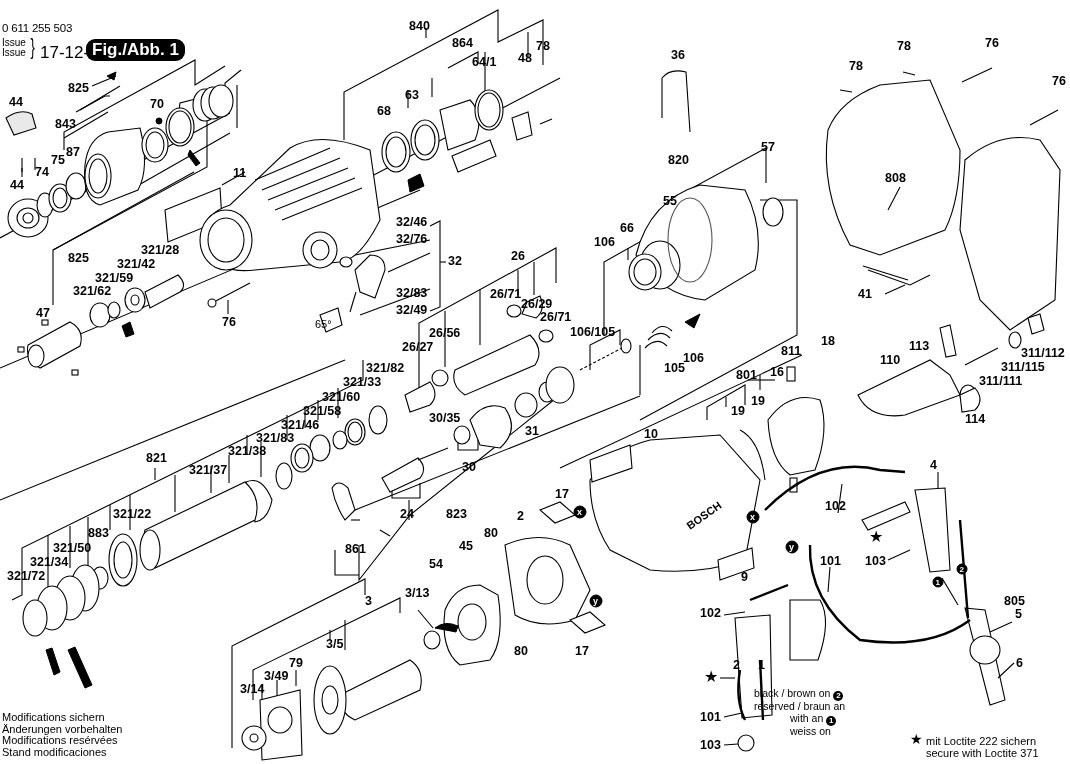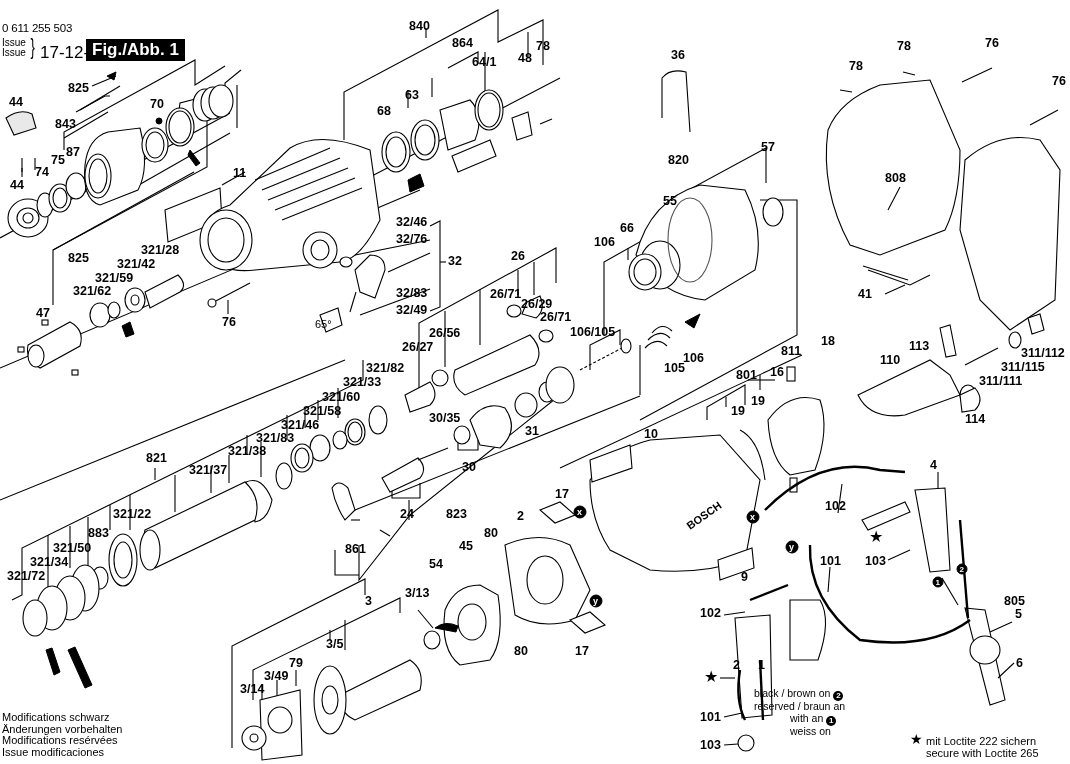--- a/index.html
+++ b/index.html
@@ -4,21 +4,21 @@
 <style>
   html, body { margin: 0; padding: 0; background: #ffffff; }
   body { width: 1070px; height: 764px; overflow: hidden; position: relative;
          font-family: "Liberation Sans", sans-serif; color: #000; }
   #stage { position: absolute; left: 0; top: 0; width: 1070px; height: 764px; }
   .hdr-num { position: absolute; left: 2px; top: 22px; font-size: 11.5px; letter-spacing: -0.2px; }
   .hdr-issue { position: absolute; left: 2px; top: 38px; font-size: 10px; line-height: 10px; text-align: center; }
   .hdr-brace { position: absolute; left: 29px; top: 36px; font-size: 22px; line-height: 22px; transform: scaleX(0.6); }
   .hdr-date { position: absolute; left: 40px; top: 43px; font-size: 17px; }
   .hdr-fig { position: absolute; left: 86px; top: 39px; background: #000; color: #fff;
-             font-weight: bold; font-size: 17px; padding: 1px 6px 2px 6px; line-height: 19px; }
+             font-weight: bold; font-size: 17px; padding: 1px 6px 2px 6px; line-height: 19px; border-radius: 9px; }
   .foot-mod { position: absolute; left: 2px; top: 712px; font-size: 11px; line-height: 11.6px; }
   .foot-star { position: absolute; left: 910px; top: 735px; font-size: 11px; line-height: 12px; }
   .foot-star .st { font-size: 14px; position: absolute; left: 0; top: -2px; }
   .foot-star .l1 { padding-left: 16px; display:block; }
   .foot-star .l2 { padding-left: 16px; display:block; }
   .wire-note { position: absolute; font-size: 10.5px; line-height: 11px; }
   .circ { display: inline-block; width: 10px; height: 10px; border-radius: 50%; background: #000; color: #fff;
           font-size: 8px; line-height: 10px; text-align: center; font-weight: bold; vertical-align: -1px; }
   svg text.lbl { font-family: "Liberation Sans", sans-serif; font-weight: bold; font-size: 12.5px; fill: #000; }
   svg text.sm { font-family: "Liberation Sans", sans-serif; font-size: 11px; fill: #000; }
@@ -493,23 +493,23 @@
   <div class="wire-note" style="left:754px; top:688px;">
     <div><span>black / brown on</span> <span class="circ">2</span></div>
     <div>reserved / braun an</div>
   </div>
   <div class="wire-note" style="left:790px; top:713px;">
     <div><span>with an</span> <span class="circ">1</span></div>
     <div>weiss on</div>
   </div>
 
   <div class="foot-mod">
-    <div>Modifications schwarz</div>
+    <div>Modifications sichern</div>
     <div>Änderungen vorbehalten</div>
     <div>Modifications resérvées</div>
-    <div>Issue modificaciones</div>
+    <div>Stand modificaciones</div>
   </div>
   <div class="foot-star">
     <span class="st">★</span>
     <span class="l1">mit Loctite 222 sichern</span>
-    <span class="l2">secure with Loctite 265</span>
+    <span class="l2">secure with Loctite 371</span>
   </div>
 </div>
 
 </body></html>

